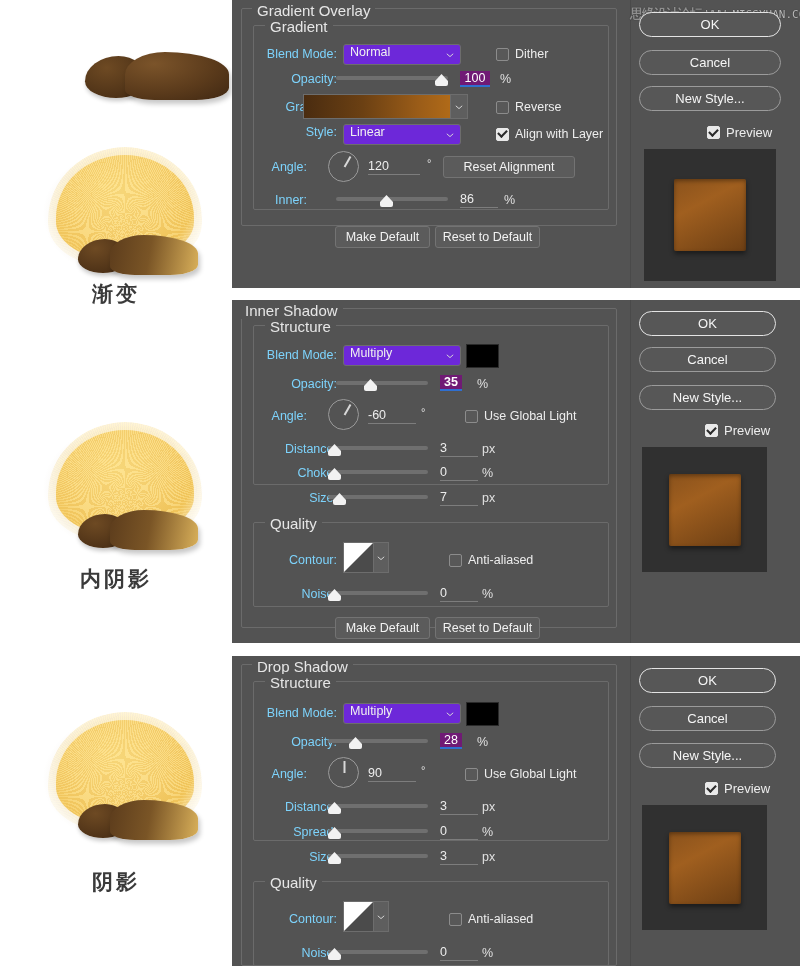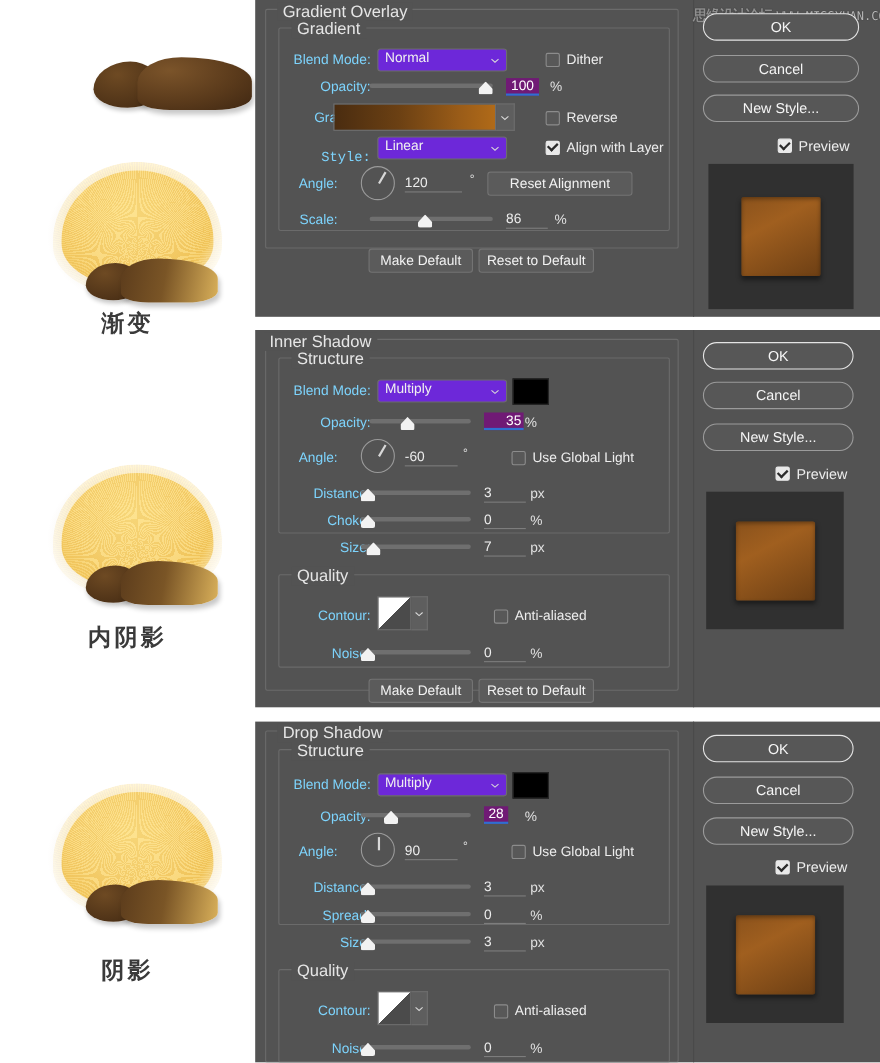--- a/index.html
+++ b/index.html
@@ -278,41 +278,41 @@
     <div style="position:absolute; left:219px; top:94px; width:17px; height:25px; background:#5e5e5e; border:1px solid #6d6d6d; border-left:none; display:flex; align-items:center; justify-content:center;">
       <svg width="8" height="8" viewBox="0 0 10 10">
           <path d="M1 3.5 L5 7 L9 3.5" stroke="#d9d9d9" stroke-width="1.2" fill="none"></path>
         </svg>
     </div>
     <div class="cb" style="left:232px; top:100px;">
       <span class="box"></span>
       <span class="cbtxt">Reverse</span>
     </div>
 
-    <div class="lbl" style="left:0px; top:136px; width:105px;font-family:Liberation Mono, monospace;">Style:</div>
+    <div class="lbl" style="left:0px; top:125px; width:105px;">Style:</div>
     <div class="select" style="left:111px; top:124px; width:118px;">
       <span>Linear</span>
       <svg class="chev" viewBox="0 0 10 10">
           <path d="M1 3.5 L5 7 L9 3.5" stroke="#d9d9d9" stroke-width="1.2" fill="none"></path>
         </svg>
     </div>
     <div class="cb" style="left:232px; top:127px;">
       <span class="box on"></span>
       <span class="cbtxt">Align with Layer</span>
     </div>
 
     <div class="lbl" style="left:0px; top:160px; width:75px;">Angle:</div>
     <div class="dial" style="left:96px; top:151px;">
       <div class="hand" style="transform:rotate(210deg);"></div>
     </div>
     <div class="numf" style="left:136px; top:159px; width:52px;">120</div>
     <div class="unit" style="left:195px; top:157px; font-size:11px;">°</div>
     <div class="btn" style="left:211px; top:156px; width:132px;">Reset Alignment</div>
 
-    <div class="lbl" style="left:0px; top:193px; width:75px;">Scale:</div>
+    <div class="lbl" style="left:0px; top:193px; width:75px;">Inner:</div>
     <div class="slider" style="left:104px; top:194px; width:112px;">
       <div class="track"></div>
       <div class="knob" style="left:44px;"></div>
     </div>
     <div class="numf" style="left:228px; top:192px; width:38px; text-align:left;">86</div>
     <div class="unit" style="left:272px; top:193px;">%</div>
 
     <div class="btn" style="left:103px; top:226px; width:95px;">Make Default</div>
     <div class="btn" style="left:203px; top:226px; width:105px;">Reset to Default</div>
 
@@ -348,21 +348,21 @@
           <path d="M1 3.5 L5 7 L9 3.5" stroke="#d9d9d9" stroke-width="1.2" fill="none"></path>
         </svg>
     </div>
     <div class="swatch" style="left:234px; top:44px; width:33px; height:24px;"></div>
 
     <div class="lbl" style="left:0px; top:77px; width:105px;">Opacity:</div>
     <div class="slider" style="left:104px; top:78px; width:92px;">
       <div class="track"></div>
       <div class="knob" style="left:28px;"></div>
     </div>
-    <div class="numf sel" style="left:208px; top:75px; width:36px; text-align:right;">35</div>
+    <div class="numf sel" style="left:208px; top:75px; width:22px; text-align:center;font-weight:bold;">35</div>
     <div class="unit" style="left:245px; top:77px;">%</div>
 
     <div class="lbl" style="left:0px; top:109px; width:75px;">Angle:</div>
     <div class="dial" style="left:96px; top:99px;">
       <div class="hand" style="transform:rotate(210deg);"></div>
     </div>
     <div class="numf" style="left:136px; top:108px; width:48px;">-60</div>
     <div class="unit" style="left:189px; top:106px; font-size:11px;">°</div>
     <div class="cb" style="left:201px; top:109px;">
       <span class="box"></span>

